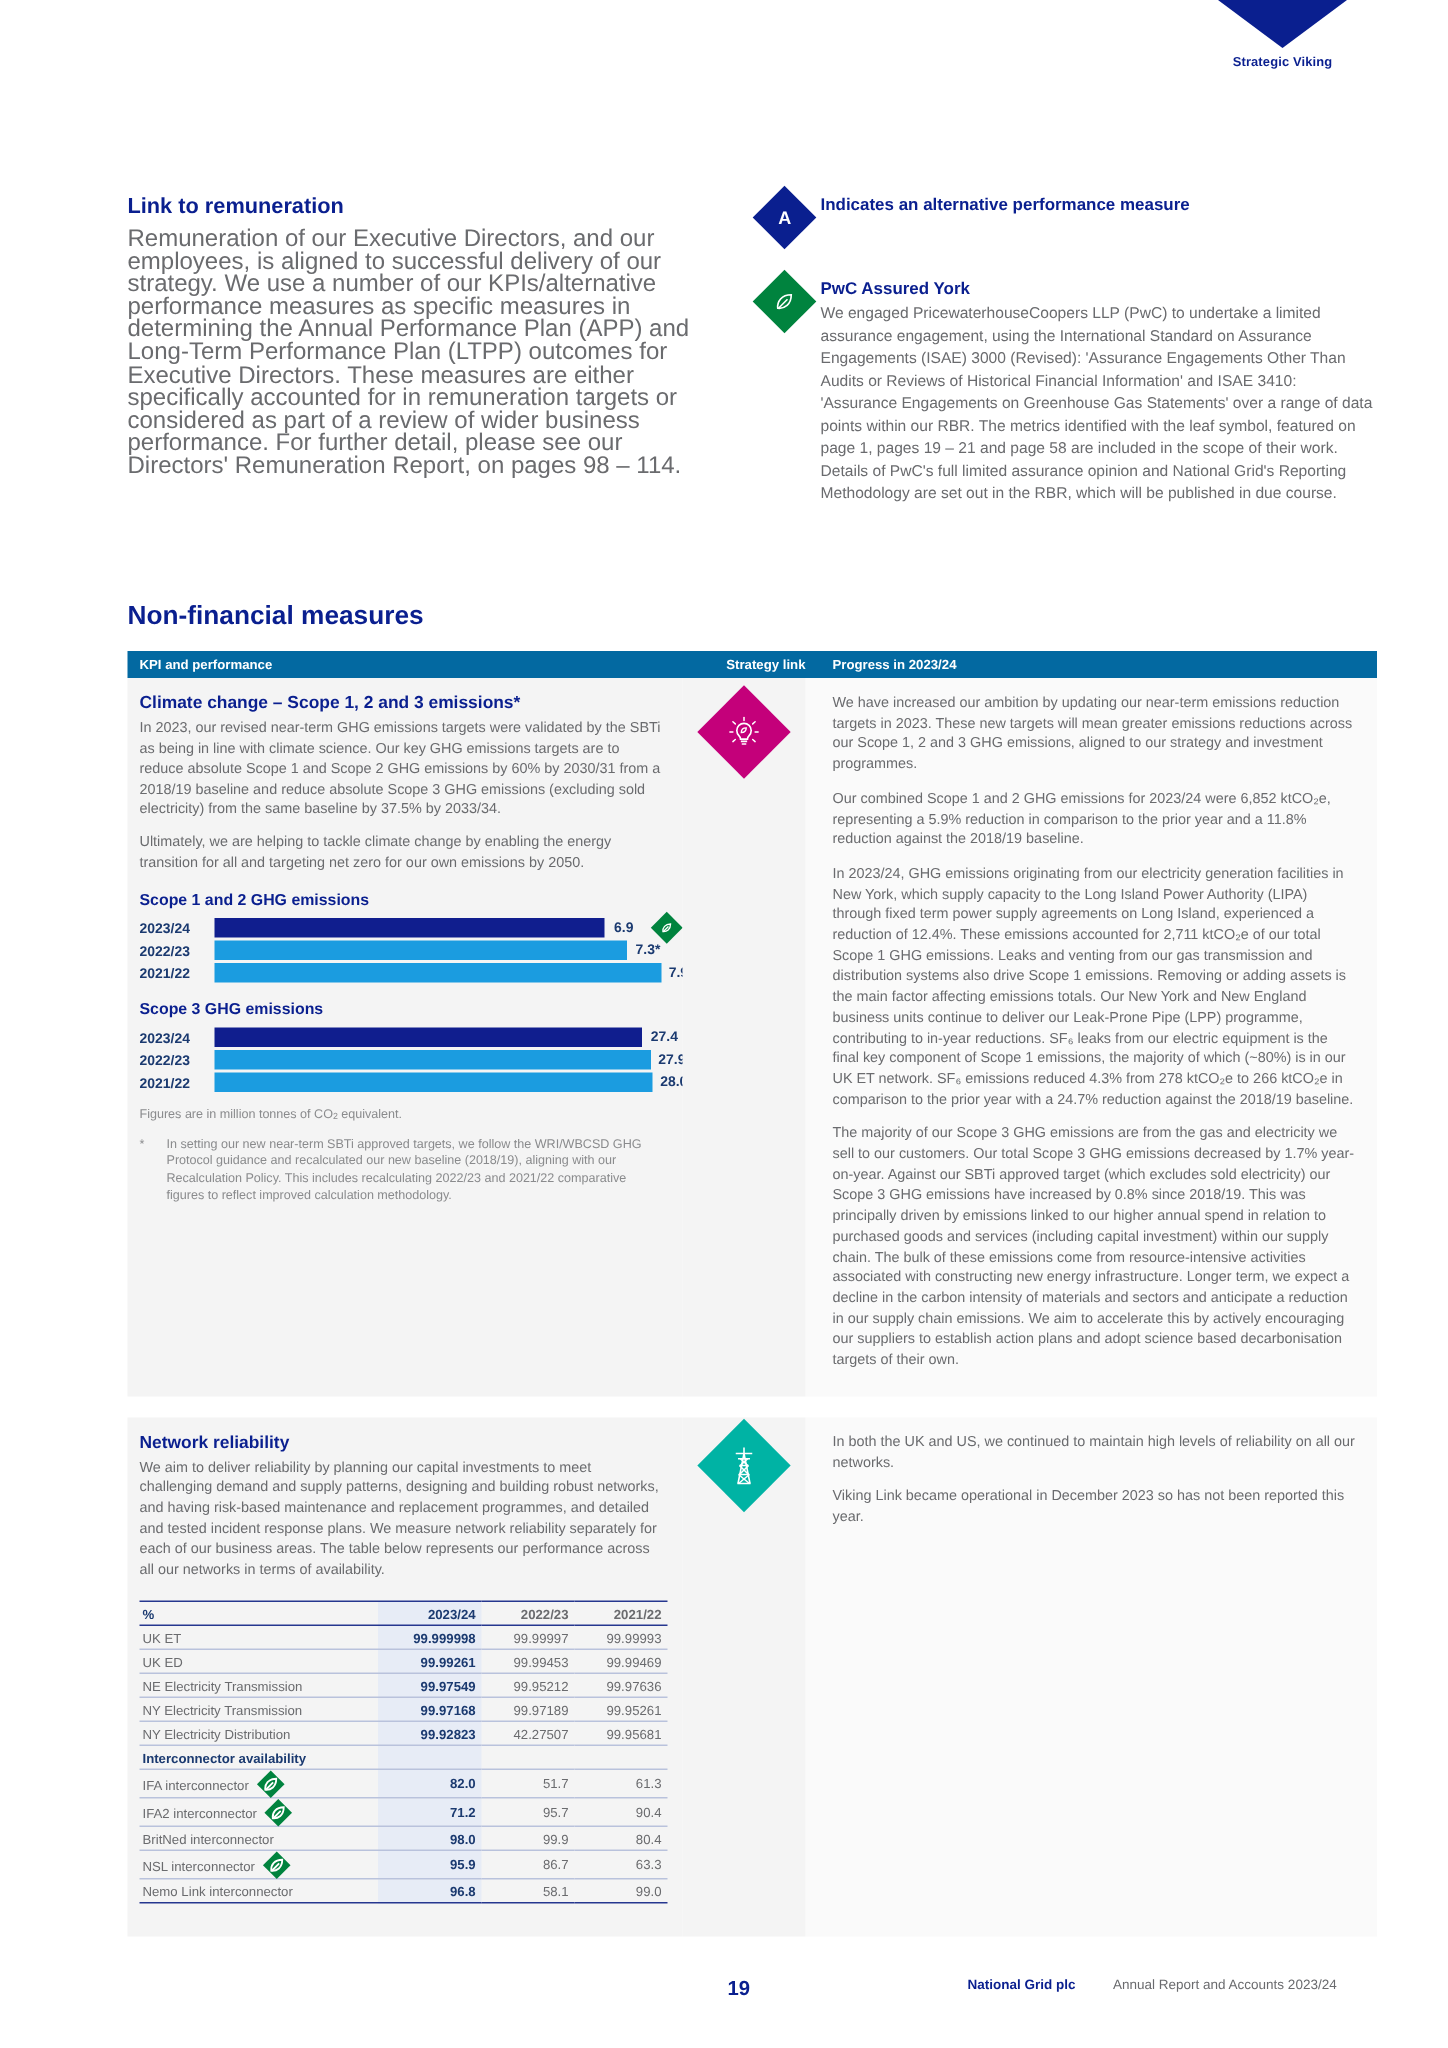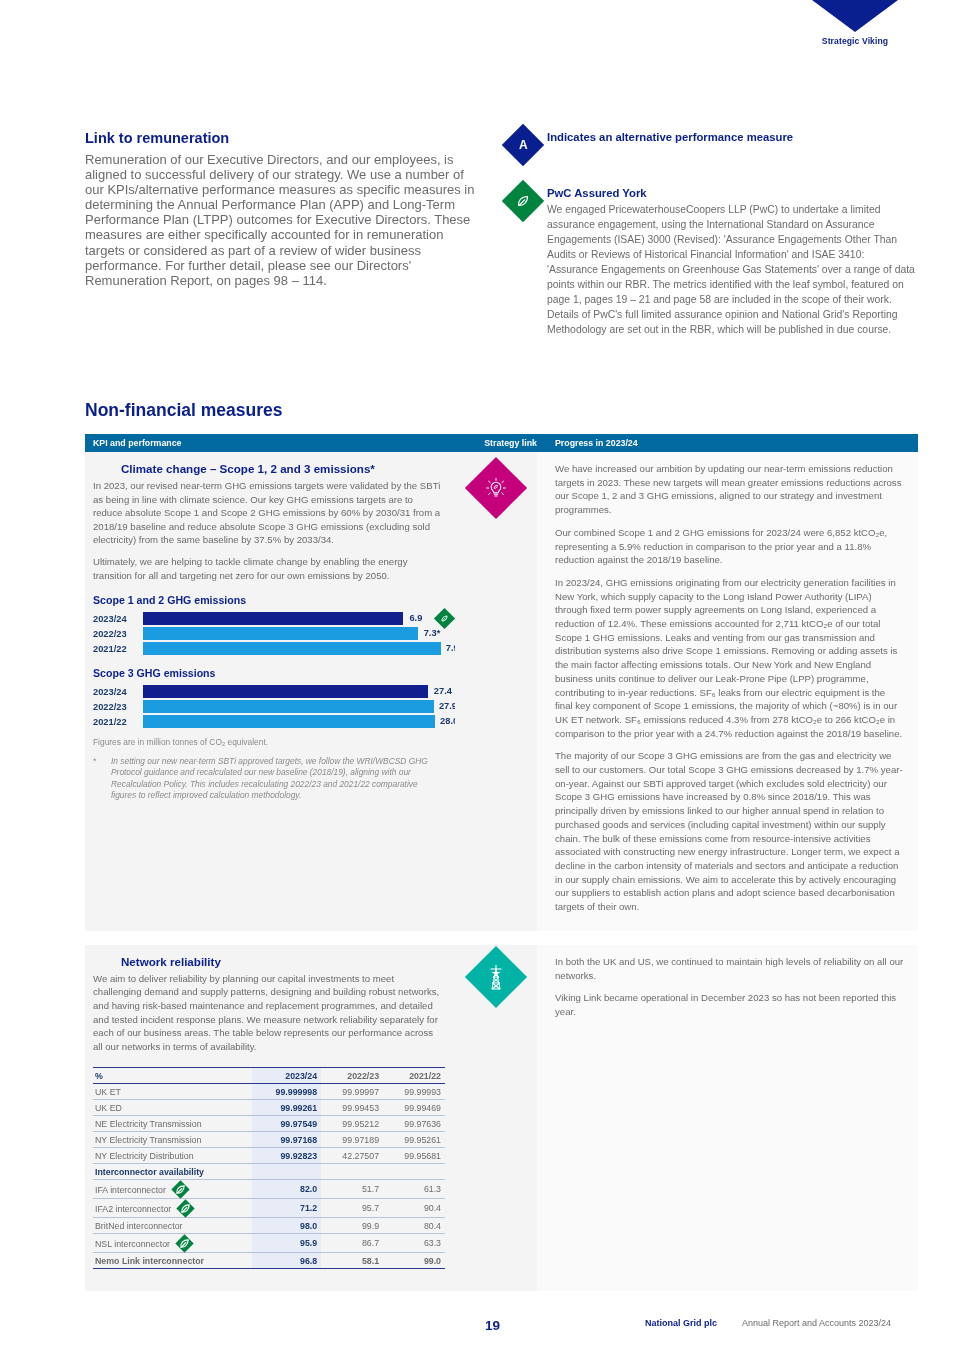--- a/index.html
+++ b/index.html
@@ -27,21 +27,21 @@
   }
 
   
   .intro-left { position: absolute; left: 85px; top: 130px; width: 400px; }
   .intro-right { position: absolute; left: 508px; top: 130px; width: 410px; }
 
   h2.blue-head {
     color: #0a1f8f; font-size: 14.5px; font-weight: bold; margin-bottom: 6px;
   }
   p.body-text {
-    font-size: 13px; line-height: 15.1px; color: #6a6b6e; margin-bottom: 9px;
+    font-size: 16px; line-height: 15.1px; color: #6a6b6e; margin-bottom: 9px;
   }
 
   .legend-row { display: flex; gap: 9px; margin-bottom: 26px; }
   .legend-row.second { margin-bottom: 0; }
   .diamond {
     flex: 0 0 auto; width: 30px; height: 30px; transform: rotate(45deg);
     display: flex; align-items: center; justify-content: center;
   }
   .diamond.navy { background: #0a1f8f; }
   .diamond.green { background: #00833e; }
@@ -67,21 +67,21 @@
   .kpi-head .c1 { width: 370px; padding-left: 8px; }
   .kpi-head .c2 { width: 82px; text-align: right; }
   .kpi-head .c3 { flex: 1; padding-left: 18px; }
 
   .kpi-row { display: flex; position: relative; }
   .kpi-c1 { width: 370px; background: #f4f4f4; padding: 10px 14px 8px 8px; }
   .kpi-c2 { width: 82px; background: #f4f4f4; position: relative; }
   .kpi-c3 { flex: 1; background: #fafafa; padding: 10px 14px 8px 18px; }
 
   .kpi-title {
-    color: #0a1f8f; font-size: 11.6px; font-weight: bold; margin-bottom: 4px; margin-left: 28px;
+    color: #0a1f8f; font-size: 11.6px; font-weight: bold; margin-bottom: 4px;
   }
   .kpi-sub { color: #0a1f8f; font-size: 10.6px; font-weight: bold; margin: 12px 0 6px; }
   .kpi-p { font-size: 9.6px; line-height: 13.6px; color: #6a6b6e; margin-bottom: 8px; }
   .prog-p { font-size: 9.6px; line-height: 13.7px; color: #6a6b6e; margin-bottom: 9px; }
 
   
   .chart { margin-bottom: 4px; }
   .bar-row { display: flex; align-items: center; height: 13px; margin-bottom: 2px; }
   .bar-label {
     width: 50px; font-size: 9.3px; font-weight: bold; color: #1b3a70;
@@ -99,21 +99,21 @@
   .leaf-badge {
     position: absolute; width: 15px; height: 15px; background: #00833e;
     transform: rotate(45deg); top: -1px;
     display: flex; align-items: center; justify-content: center;
   }
   .leaf-badge svg { transform: rotate(-45deg); }
 
   .fig-note { font-size: 8.4px; line-height: 11.5px; color: #8a8b8d; margin-top: 9px; }
   .footnote { display: flex; gap: 8px; margin-top: 5px; }
   .footnote .star { font-size: 8.4px; color: #8a8b8d; flex: 0 0 10px; }
-  .footnote .txt { font-size: 8.4px; line-height: 11.5px; color: #8a8b8d; font-style: italic; }
+  .footnote .txt { font-size: 8.4px; line-height: 11.5px; color: #8a8b8d; }
 
   
   .callout { display: flex; gap: 10px; margin-top: 26px; align-items: flex-start; }
   .callout .dia {
     flex: 0 0 auto; width: 30px; height: 30px; transform: rotate(45deg);
     border: 1px solid #8a9bd4; display: flex; align-items: center; justify-content: center;
   }
   .callout .dia svg { transform: rotate(-45deg); }
   .callout .txt { font-size: 10.1px; line-height: 14.4px; color: #4a5fae; padding-top: 1px; }
 
@@ -141,21 +141,21 @@
     border-top: 1.6px solid #26378f; border-bottom: 1.2px solid #26378f;
     font-weight: bold; color: #6a6b6e;
   }
   .rel-table thead th.cur { color: #1b3a70; }
   .rel-table th:first-child { color: #1b3a70; }
   .col-cur { background: #e7ecf6; font-weight: bold; color: #1b3a70 !important; }
   .rel-table td.name { color: #6a6b6e; position: relative; }
   .subhead td {
     font-weight: bold; color: #1b3a70 !important; font-size: 8.8px;
   }
-  .rel-table tr.last td { border-bottom: 1.6px solid #26378f; font-weight: bold; }
+  .rel-table tr.last td { border-bottom: 1.6px solid #26378f; }
   .inline-leaf {
     display: inline-block; width: 13px; height: 13px; background: #00833e;
     transform: rotate(45deg); vertical-align: -3px; margin-left: 8px;
   }
   .inline-leaf svg { transform: rotate(-45deg); display: block; }
 
   
   .footer { position: absolute; left: 0; top: 1318px; width: 965px; }
   .pg-num {
     position: absolute; left: 485px; font-size: 13.5px; font-weight: bold; color: #0a1f8f;

